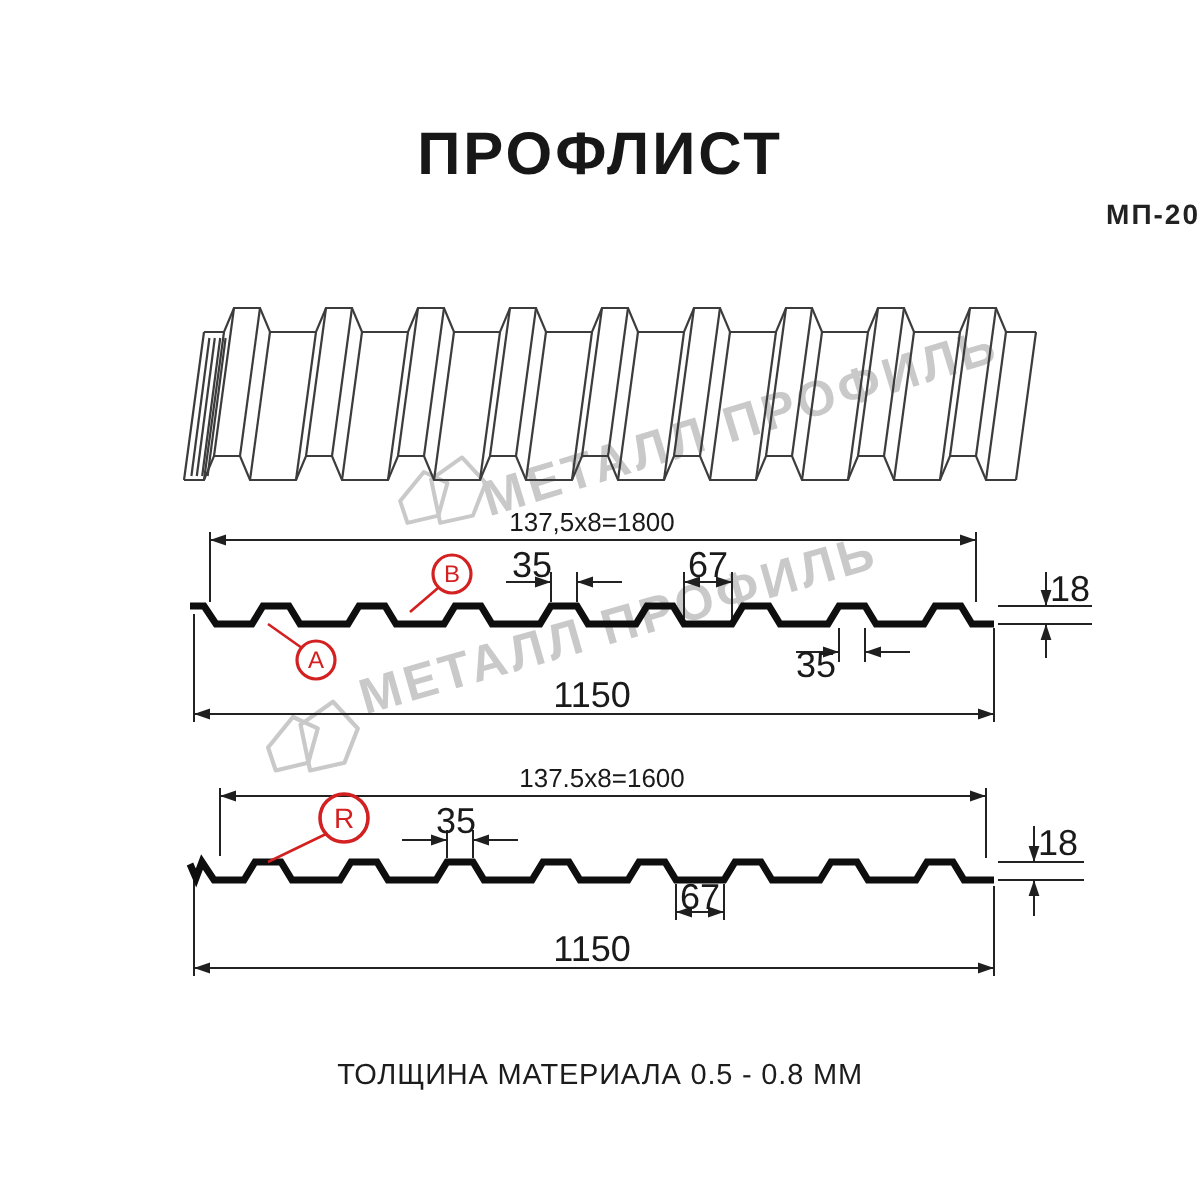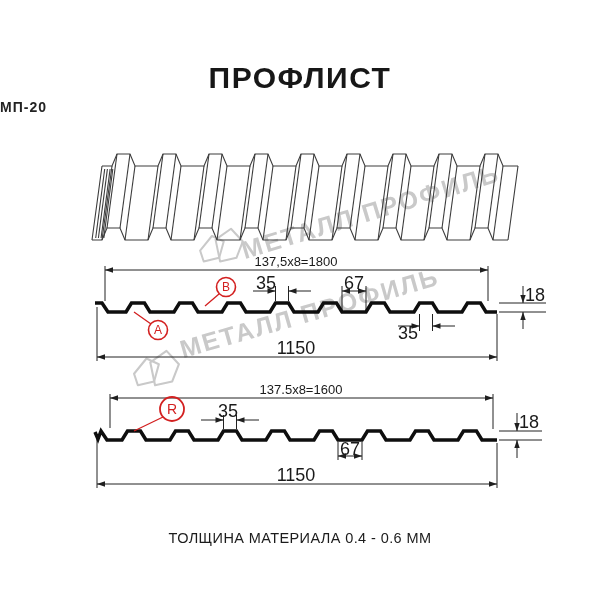--- a/index.html
+++ b/index.html
@@ -2,21 +2,21 @@
 <html><head>
 <meta charset="utf-8">
 <style>
   html,body{margin:0;padding:0;background:#ffffff;}
   body{width:600px;height:600px;font-family:"Liberation Sans",sans-serif;}
   .canvas{position:relative;width:600px;height:600px;background:#fff;overflow:hidden;}
   .abs{position:absolute;}
   .ctr{transform:translate(-50%,-50%);white-space:nowrap;}
   .title{left:0;right:0;top:61px;text-align:center;font-size:30px;font-weight:bold;
          letter-spacing:1.5px;color:#171717;}
-  .subtitle{left:0;right:0;top:99px;text-align:left;font-size:14px;font-weight:bold;
+  .subtitle{left:0;right:0;top:99px;text-align:right;font-size:14px;font-weight:bold;
          letter-spacing:1px;color:#222;}
   .footer{left:0;right:0;top:530px;text-align:center;font-size:14.5px;font-weight:500;
          letter-spacing:.4px;color:#1c1c1c;}
   .dim{font-size:18px;color:#1a1a1a;}
   .formula{font-size:13px;}
   .marker{color:#d32020;font-size:12px;font-weight:500;}
   .marker-r{font-size:14px;}
   .wm-text{position:absolute;font-size:25px;line-height:25px;font-weight:bold;
          letter-spacing:2px;color:#c9c9c9;transform-origin:0 100%;white-space:nowrap;z-index:1;}
   .wm-logo{position:absolute;z-index:1;}
@@ -156,14 +156,14 @@
   <span class="abs ctr dim formula lbl" style="left:301px;top:389px">137.5x8=1600</span>
   <span class="abs ctr dim lbl" style="left:228px;top:411px">35</span>
   <span class="abs ctr dim lbl" style="left:350px;top:449px">67</span>
   <span class="abs ctr dim lbl" style="left:529px;top:422px">18</span>
   <span class="abs ctr dim lbl" style="left:296px;top:475px">1150</span>
 
   <span class="abs ctr marker lbl" style="left:158px;top:330px">A</span>
   <span class="abs ctr marker lbl" style="left:226px;top:287px">B</span>
   <span class="abs ctr marker marker-r lbl" style="left:172px;top:409px">R</span>
 
-  <div class="abs footer">ТОЛЩИНА МАТЕРИАЛА 0.4 - 0.6 ММ</div>
+  <div class="abs footer">ТОЛЩИНА МАТЕРИАЛА 0.5 - 0.8 ММ</div>
 </div>
 
 </body></html>

